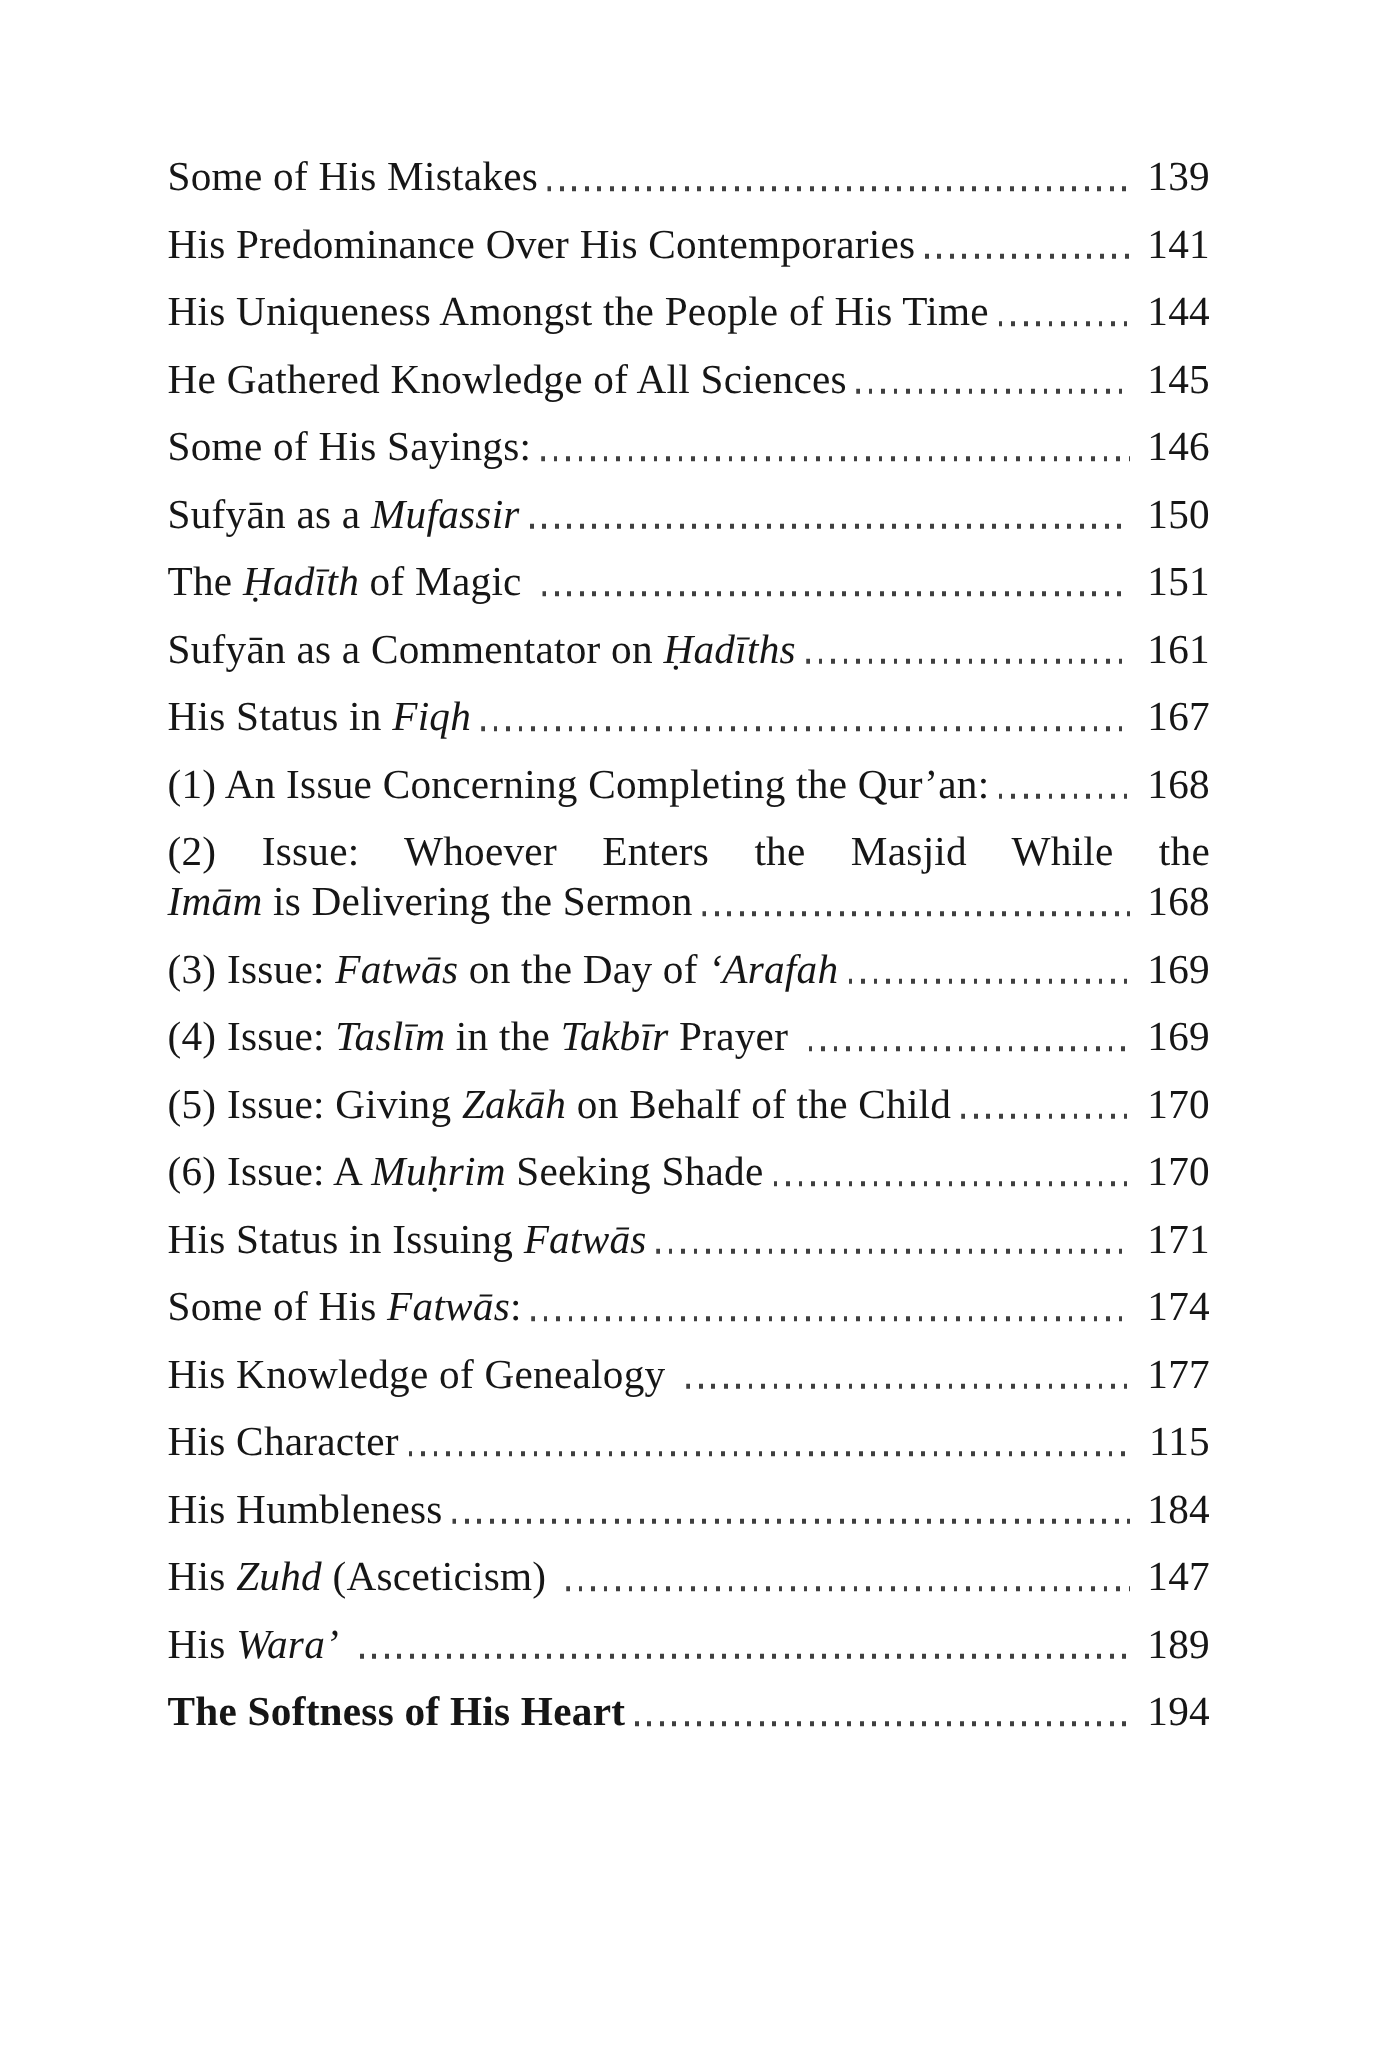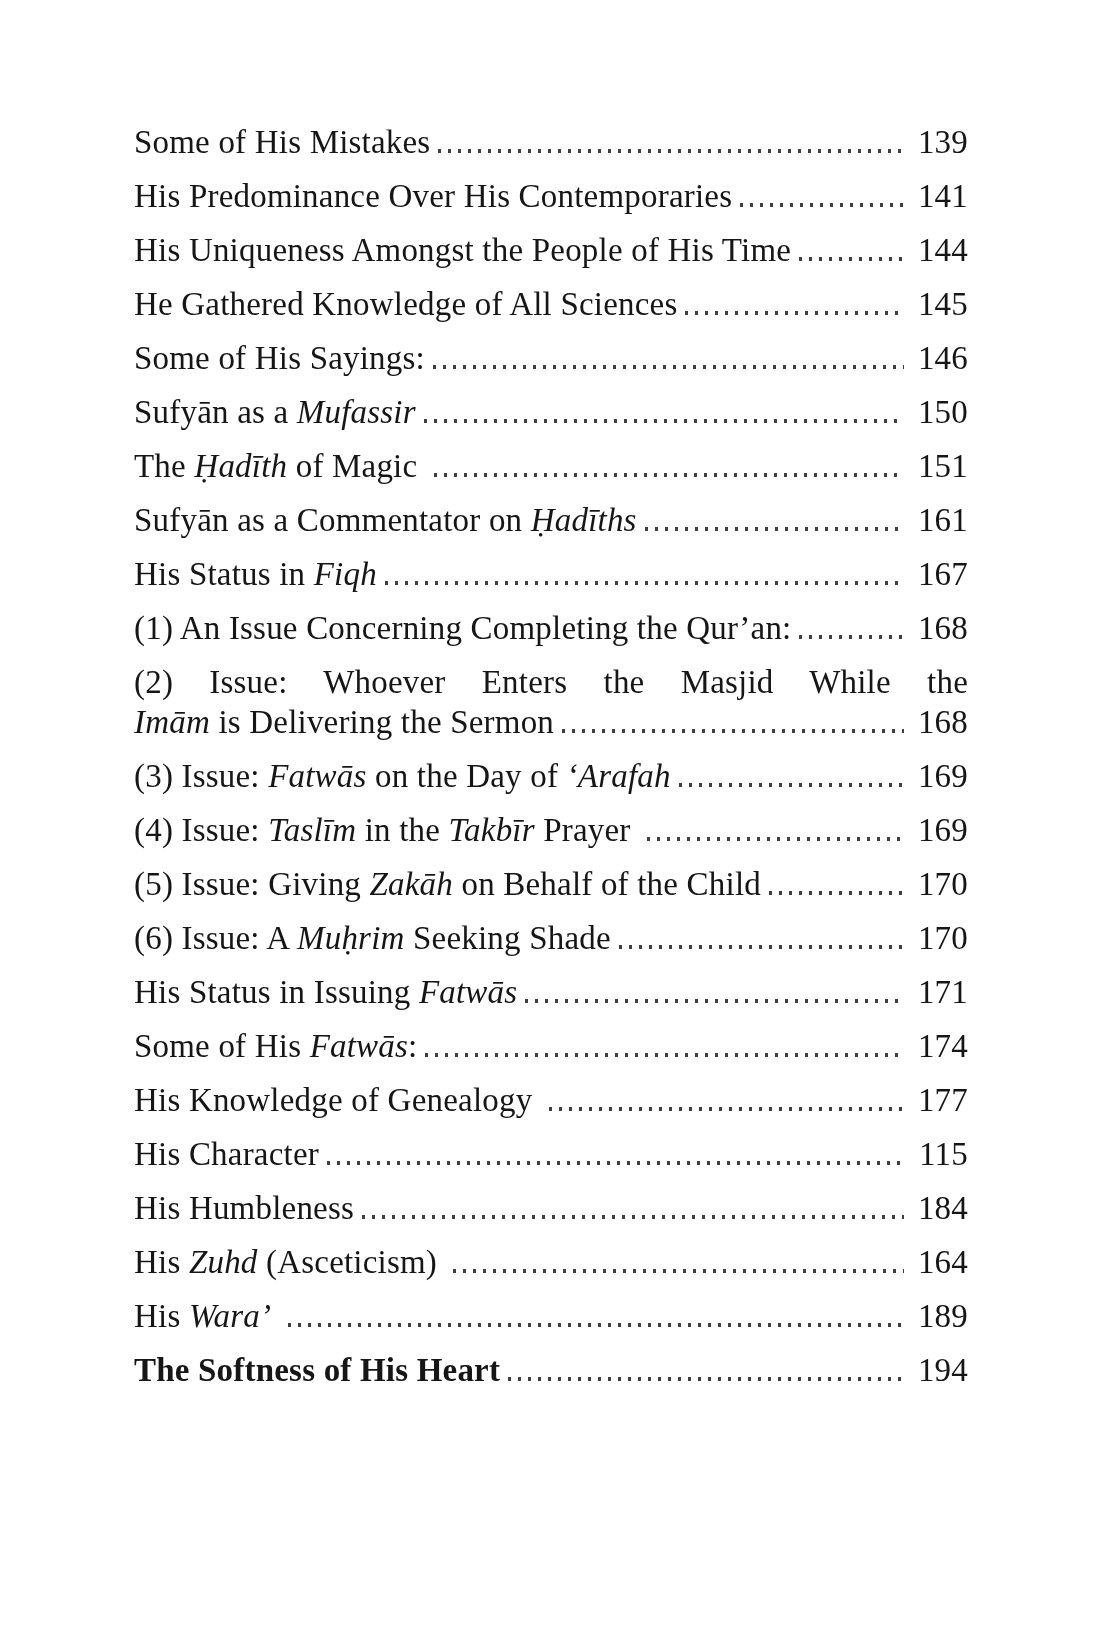--- a/index.html
+++ b/index.html
@@ -219,21 +219,21 @@
           <span class="dots"></span>
           <span class="pagenum">184</span>
         </div>
       </div>
       <div class="entry">
         <div class="line">
           <span class="seg">His </span>
           <span class="seg it">Zuhd</span>
           <span class="seg"> (Asceticism) </span>
           <span class="dots"></span>
-          <span class="pagenum">164</span>
+          <span class="pagenum">147</span>
         </div>
       </div>
       <div class="entry">
         <div class="line">
           <span class="seg">His </span>
           <span class="seg it">Wara’</span>
           <span class="seg"> </span>
           <span class="dots"></span>
           <span class="pagenum">189</span>
         </div>

